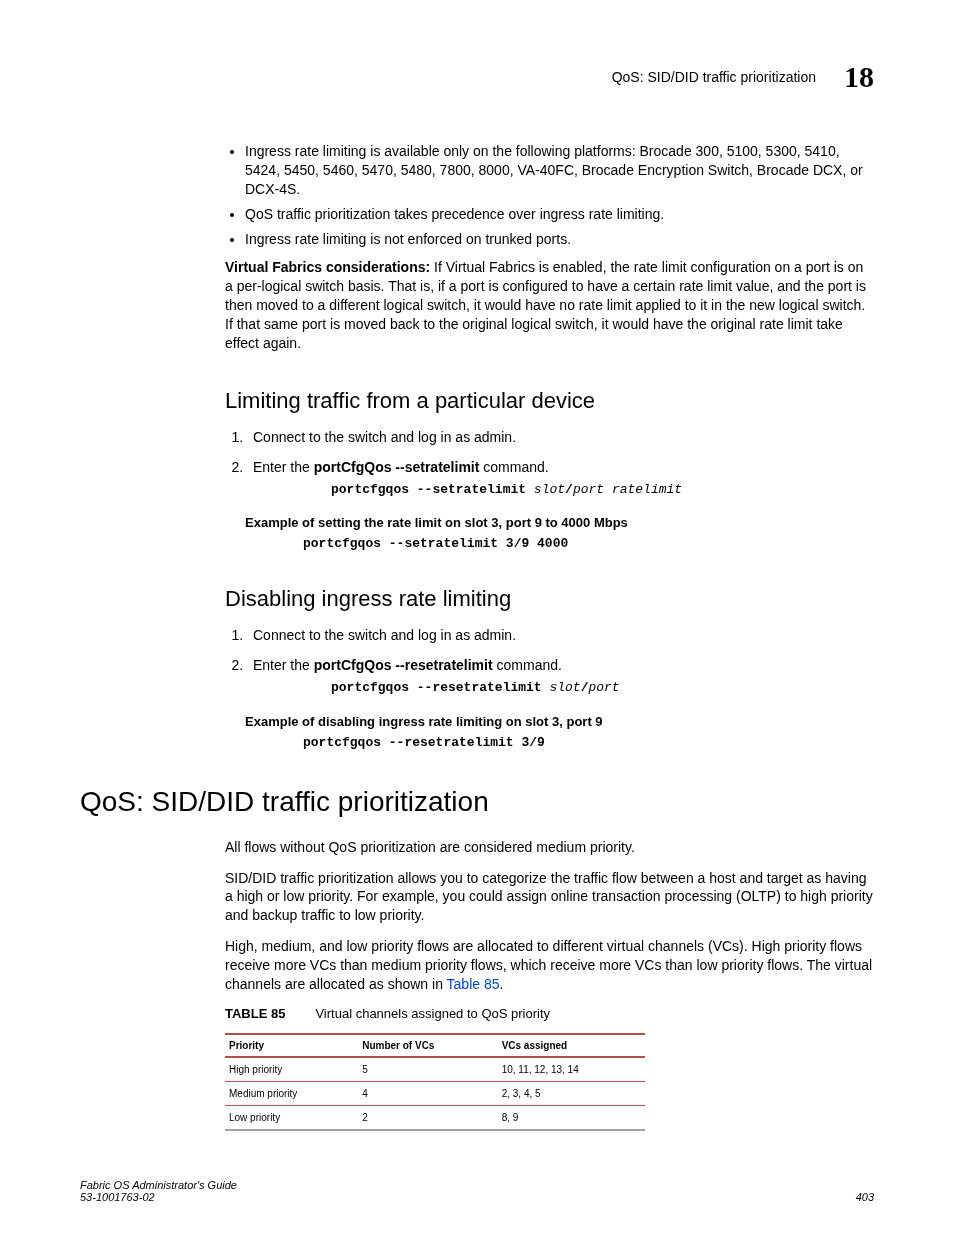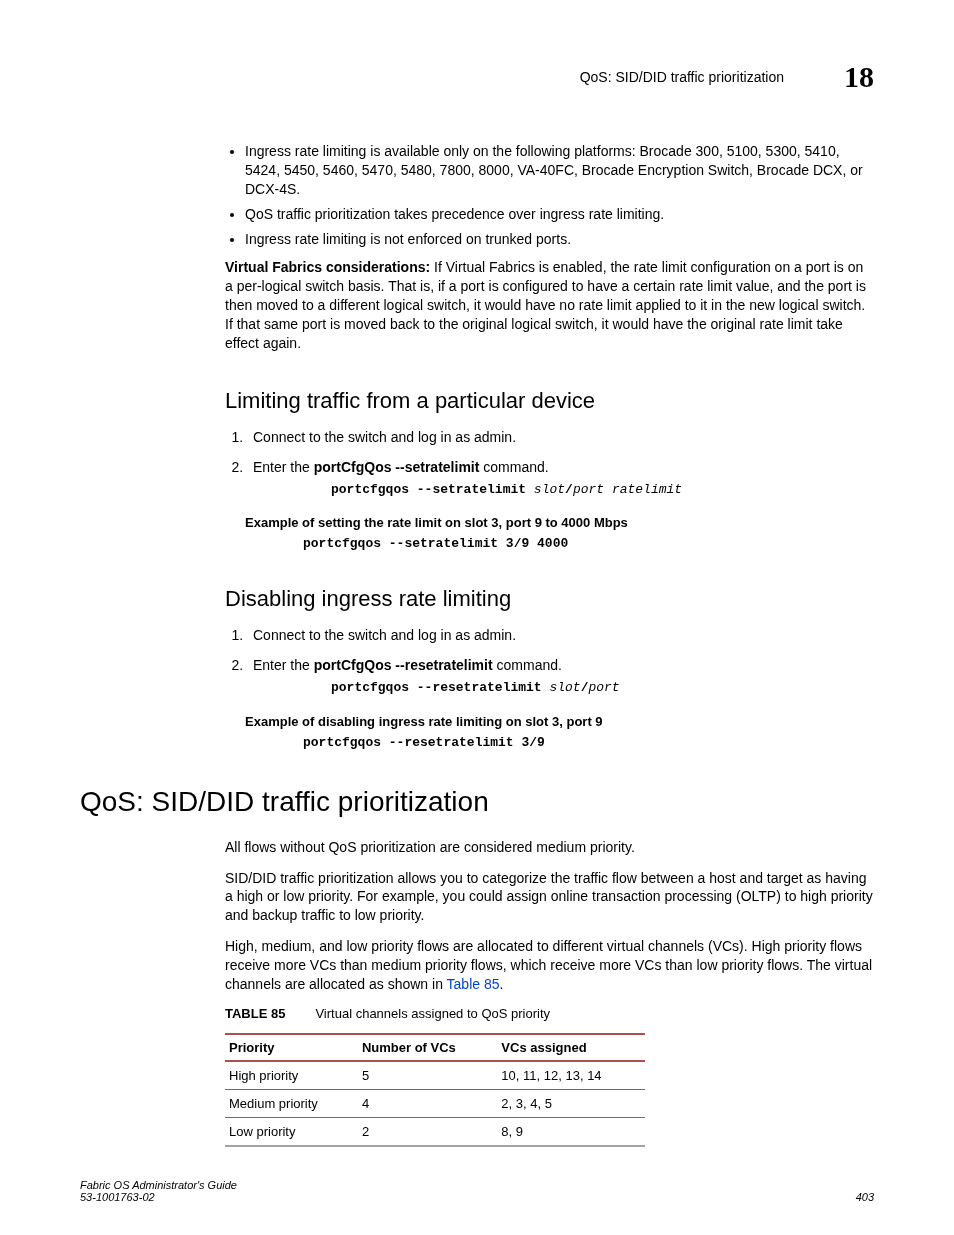--- a/index.html
+++ b/index.html
@@ -26,21 +26,20 @@
     gap: 28px;
     margin-bottom: 48px;
   }
   .bread {
     font-size: 14px;
   }
   .chap-num {
     font-family: 'Times New Roman', serif;
     font-size: 30px;
     font-weight: bold;
-    margin-left: 32px;
   }
   .content {
     margin-left: 145px;
   }
   ul.bullets {
     margin: 0 0 10px 0;
     padding-left: 20px;
   }
   ul.bullets li {
     font-size: 14px;
@@ -93,21 +92,21 @@
   }
   .link { color: #0046c8; }
   .tablecap {
     font-size: 13px;
     margin: 12px 0 12px 0;
   }
   .tablecap .tid { font-weight: bold; margin-right: 30px; font-stretch: condensed;}
   .tablecap .ttxt { font-stretch: condensed;}
   table.vc {
     border-collapse: collapse;
-    font-size: 13px;
+    font-size: 10px;
     margin-top: 4px;
     min-width: 420px;
   }
   table.vc th {
     text-align: left;
     font-weight: bold;
     padding: 5px 10px 5px 4px;
     border-top: 2px solid #b0504a;
     border-bottom: 2px solid #b0504a;
     font-stretch: condensed;

